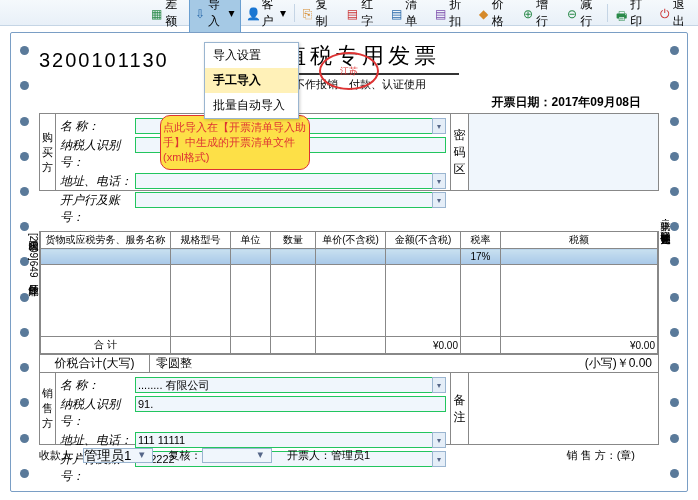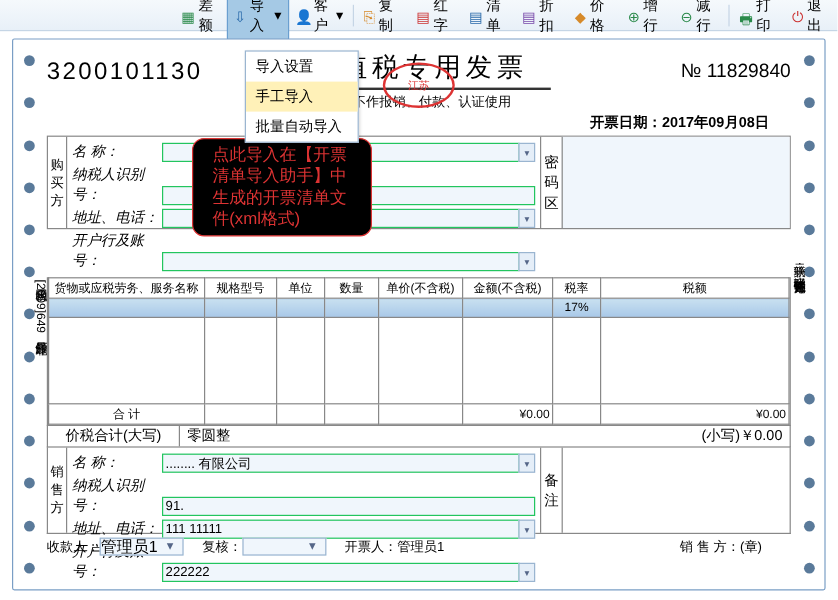--- a/index.html
+++ b/index.html
@@ -4,40 +4,40 @@
 <style>
 * { box-sizing: border-box; margin: 0; padding: 0; }
 body { font-family: "SimSun", sans-serif; font-size: 12px; background: #fff; width: 698px; height: 500px; overflow: hidden; position: relative; }
 .toolbar { background: linear-gradient(#f5f9fc,#e8f0f8); border-bottom: 1px solid #c5d5e5; height: 26px; display: flex; align-items: center; padding-left: 145px; gap: 0; }
 .tbtn { display: flex; align-items: center; gap: 3px; padding: 4px 6px; cursor: pointer; }
 .tbtn .ico { width: 12px; height: 12px; display: inline-block; }
 .sep { width: 1px; height: 18px; background: #c5d5e5; margin: 0 2px; }
 .highlight { background: #a5c9e5; border: 1px solid #6a9fd0; border-radius: 2px; padding: 3px 5px; }
 .dropdown { position: absolute; top: 42px; left: 204px; background: #fff; border: 1px solid #9ab5d0; width: 95px; box-shadow: 1px 1px 3px rgba(0,0,0,0.2); z-index: 10; }
 .dd-item { padding: 4px 8px; display: flex; align-items: center; gap: 4px; }
-.dd-item.sel { background: #fff1b8; }
+.dd-item.sel { background: #fff1b8; font-weight: bold; }
 .page { position: absolute; top: 32px; left: 10px; right: 10px; bottom: 8px; border: 1px solid #7a9ec5; background: #fff; border-radius: 2px; }
 .holes { position: absolute; top: 0; bottom: 0; width: 18px; display: flex; flex-direction: column; justify-content: space-around; align-items: center; }
 .holes.left { left: 4px; } .holes.right { right: 4px; }
 .hole { width: 9px; height: 9px; border-radius: 50%; background: #5a7a9a; }
 .content { position: absolute; left: 28px; right: 28px; top: 8px; bottom: 2px; }
 .title-row { text-align: center; position: relative; margin-bottom: 2px; }
 .title-main { font-size: 22px; font-family: "KaiTi",serif; letter-spacing: 4px; }
 .stamp { position: absolute; top: 52px; left: 50%; transform: translateX(-50%); width: 60px; height: 38px; border: 2px solid #d33; border-radius: 50%; color: #d33; font-size: 9px; display: flex; align-items: center; justify-content: center; transform-origin: center; }
 .no-row { position: absolute; right: 0; top: 10px; font-size: 16px; }
 .serial { position: absolute; left: 0; top: 8px; font-size: 20px; letter-spacing: 2px; }
 .sub { text-align: center; font-size: 11px; margin-top: 2px; }
 .date-row { text-align: right; margin-top: 2px; padding-right: 18px; font-weight: bold; }
-.callout { position: absolute; top: 115px; left: 160px; width: 150px; border: 1.5px solid #d33; border-radius: 10px; padding: 4px 16px; color: #d33; font-size: 14px; background: #000000; z-index: 5; }
+.callout { position: absolute; top: 115px; left: 160px; width: 150px; border: 1.5px solid #d33; border-radius: 10px; padding: 4px 2px; color: #d33; font-size: 11px; background: #fde047; z-index: 5; }
 .callout-line { position: absolute; top: 69px; left: 230px; width: 2px; height: 47px; background: #d33; z-index: 4; }
 .section { border: 1px solid #888; margin-top: 2px; }
 .buyer { display: flex; height: 78px; }
 .vlabel { width: 16px; border-right: 1px solid #888; display: flex; flex-direction: column; justify-content: center; align-items: center; font-size: 11px; padding: 2px 0; }
 .buyer-fields { flex: 1; padding: 2px 4px; }
-.brow { display: flex; align-items: flex-end; margin: 2px 0; }
+.brow { display: flex; align-items: flex-start; margin: 2px 0; }
 .brow .lbl { width: 75px; font-style: italic; }
 .brow input { flex: 1; border: 1px solid #22c55e; background: #f0f6fc; height: 16px; padding: 0 2px; font-size: 11px; }
 .brow .dd { width: 14px; height: 16px; border: 1px solid #9ab5d0; background: #e5eef8; margin-left: -1px; display: flex; align-items: center; justify-content: center; color: #568; font-size: 8px; }
 .pwd { width: 18px; border-left: 1px solid #888; display: flex; flex-direction: column; justify-content: center; align-items: center; }
 .pwd-area { width: 190px; border-left: 1px solid #888; background: #f0f6fc; }
 .grid { border: 1px solid #888; border-top: none; margin-top: 40px; }
 .grid table { width: 100%; border-collapse: collapse; }
 .grid th, .grid td { border: 1px solid #888; font-size: 10px; padding: 1px 2px; text-align: center; font-weight: normal; }
 .grid th { height: 16px; }
 .data-row td { height: 16px; background: linear-gradient(#c8e0f0,#a8c8e8); }
@@ -162,21 +162,20 @@
       <div class="hole"></div>
       <div class="hole"></div>
   </div>
   <div class="side-text side-left">国税函[2009]649号北洋印钞厂</div>
   <div class="side-text side-right">第二联：记账联 销售方记账凭证</div>
 
   <div class="content">
     <div class="title-row">
       <span class="serial">3200101130</span>
       <span class="title-main">增值税专用发票</span>
-      <span class="no-row"><span>№</span> <span>11829840</span></span>
       <div style="border-bottom:2px double #333;width:220px;margin:2px auto 0"></div>
       <div class="sub">此联不作报销、付款、认证使用</div>
     </div>
     <div class="date-row"><span>开票日期：</span><span>2017年09月08日</span></div>
 
     <div class="section buyer">
       <div class="vlabel">
           <span>购</span>
           <span>买</span>
           <span>方</span>

